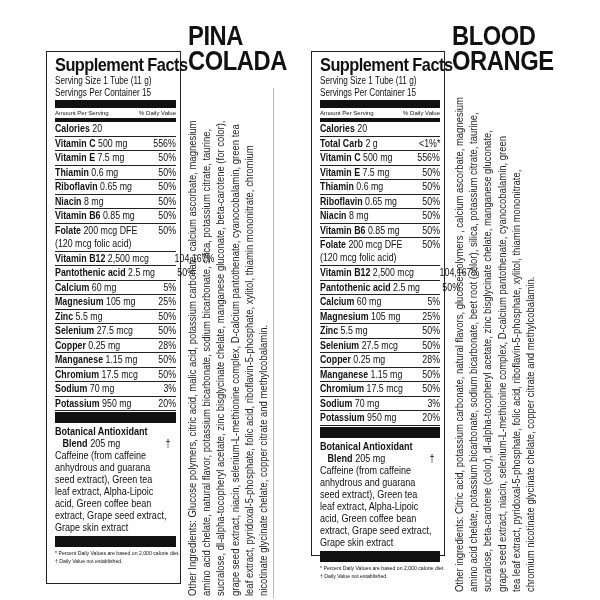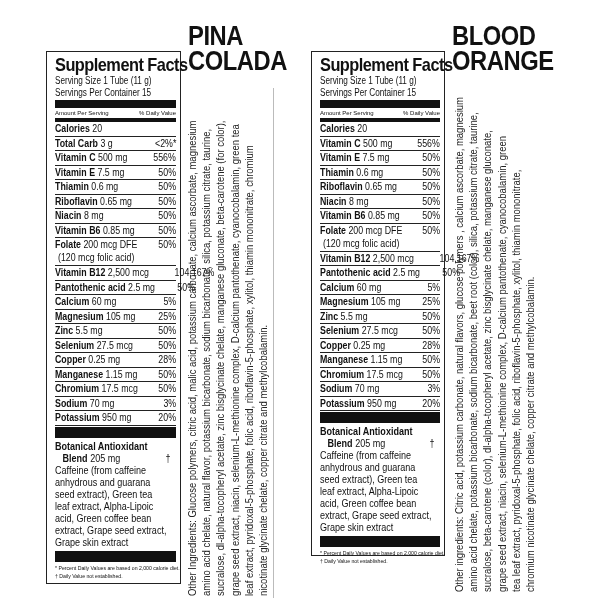--- a/index.html
+++ b/index.html
@@ -9,21 +9,21 @@
   .facts .title { font-weight:bold; font-size:19px; letter-spacing:-0.6px; line-height:20px; transform:scaleX(0.86); transform-origin:left; white-space:nowrap; }
   .facts .serv { font-size:10px; line-height:11.5px; transform:scaleX(0.82); transform-origin:left; white-space:nowrap; }
   .bar-thick { background:#111; height:8px; margin:2px 0 1px 0; }
   .bar-med { background:#111; height:4px; margin:1px 0 0 0; }
   .bar-big { background:#111; height:11px; margin:1px 0 2px 0; }
   .hdr { display:flex; justify-content:space-between; font-size:6px; line-height:8px; transform-origin:left; }
   .row { display:flex; justify-content:space-between; align-items:flex-start; border-bottom:1px solid #222; font-size:10.5px; line-height:13.5px; white-space:nowrap; }
   .row .lbl { transform:scaleX(0.84); transform-origin:left; }
   .row .dv { transform:scaleX(0.84); transform-origin:right; }
   .row b { font-weight:bold; }
-  .row.tall { line-height:13px; padding-bottom:1px;text-align:center; }
+  .row.tall { line-height:13px; padding-bottom:1px; }
   .sub { display:block; font-weight:normal; }
   .blend { font-size:10.5px; line-height:12px; transform:scaleX(0.86); transform-origin:left; width:116%; }
   .blend .bh { font-weight:bold; }
   .blend .dag { float:right; margin-right:6px; }
   .foot { font-size:6px; line-height:8px; white-space:nowrap; transform:scaleX(0.86); transform-origin:left; }
   .flavor { position:absolute; font-weight:bold; font-size:27px; line-height:25px; letter-spacing:-0.5px; color:#111; transform:scaleX(0.88); transform-origin:left; }
   .ingr { position:absolute; font-size:10.3px; line-height:14.2px; color:#222; transform:rotate(-90deg); transform-origin:left top; white-space:nowrap; }
   .ingr .ln { display:block; transform:scaleX(0.92); transform-origin:left; }
   .ingr-box { position:absolute; border-right:1px solid #bbb; }
 </style>
@@ -40,24 +40,20 @@
       <span>Amount Per Serving</span>
       <span>% Daily Value</span>
     </div>
     <div class="bar-med"></div>
     <div>
         <div class="row">
           <span class="lbl"><b>Calories</b> <span>20</span></span>
           <span class="dv"></span>
         </div>
         <div class="row">
-          <span class="lbl"><b>Total Carb</b> <span>3 g</span></span>
-          <span class="dv">&lt;2%*</span>
-        </div>
-        <div class="row">
           <span class="lbl"><b>Vitamin C</b> <span>500 mg</span></span>
           <span class="dv">556%</span>
         </div>
         <div class="row">
           <span class="lbl"><b>Vitamin E</b> <span>7.5 mg</span></span>
           <span class="dv">50%</span>
         </div>
         <div class="row">
           <span class="lbl"><b>Thiamin</b> <span>0.6 mg</span></span>
           <span class="dv">50%</span>
@@ -158,20 +154,24 @@
       <span>Amount Per Serving</span>
       <span>% Daily Value</span>
     </div>
     <div class="bar-med"></div>
     <div>
         <div class="row">
           <span class="lbl"><b>Calories</b> <span>20</span></span>
           <span class="dv"></span>
         </div>
         <div class="row">
+          <span class="lbl"><b>Total Carb</b> <span>2 g</span></span>
+          <span class="dv">&lt;1%*</span>
+        </div>
+        <div class="row">
           <span class="lbl"><b>Vitamin C</b> <span>500 mg</span></span>
           <span class="dv">556%</span>
         </div>
         <div class="row">
           <span class="lbl"><b>Vitamin E</b> <span>7.5 mg</span></span>
           <span class="dv">50%</span>
         </div>
         <div class="row">
           <span class="lbl"><b>Thiamin</b> <span>0.6 mg</span></span>
           <span class="dv">50%</span>

